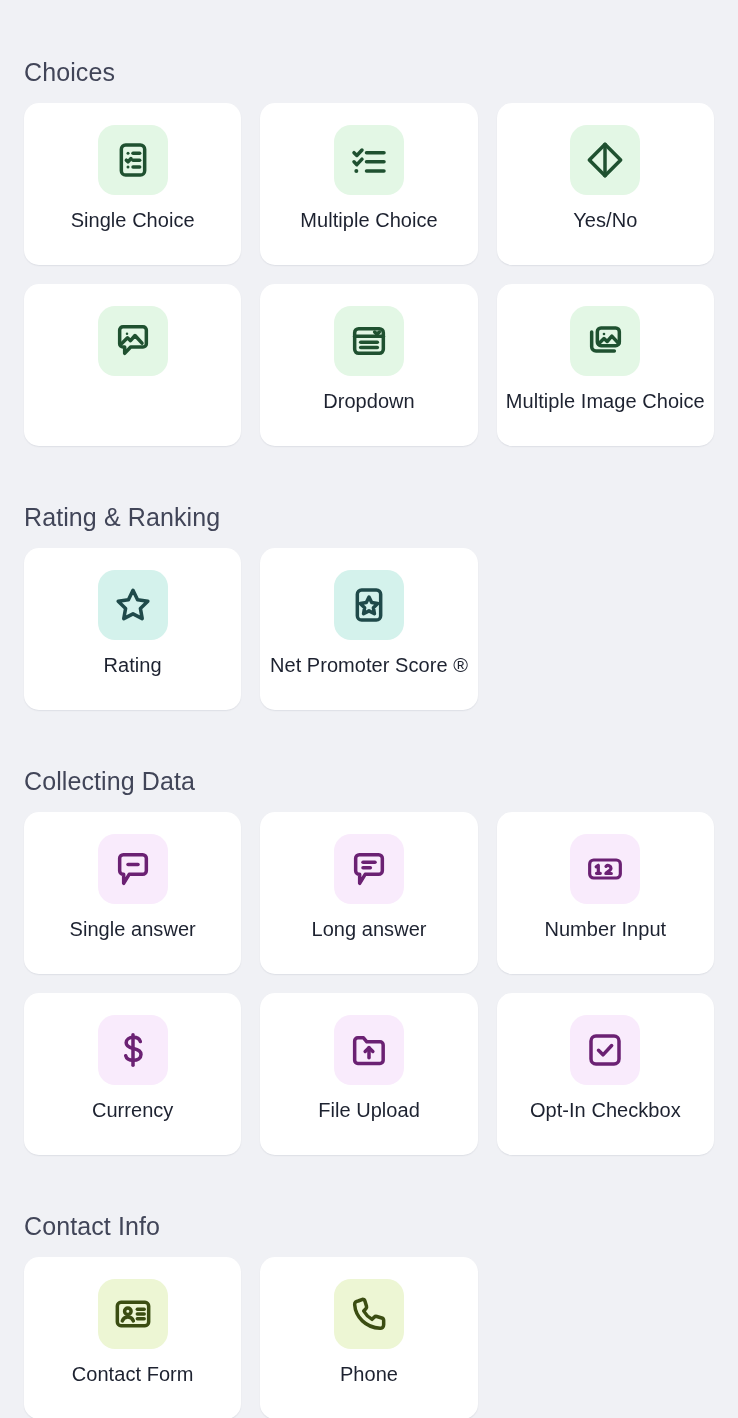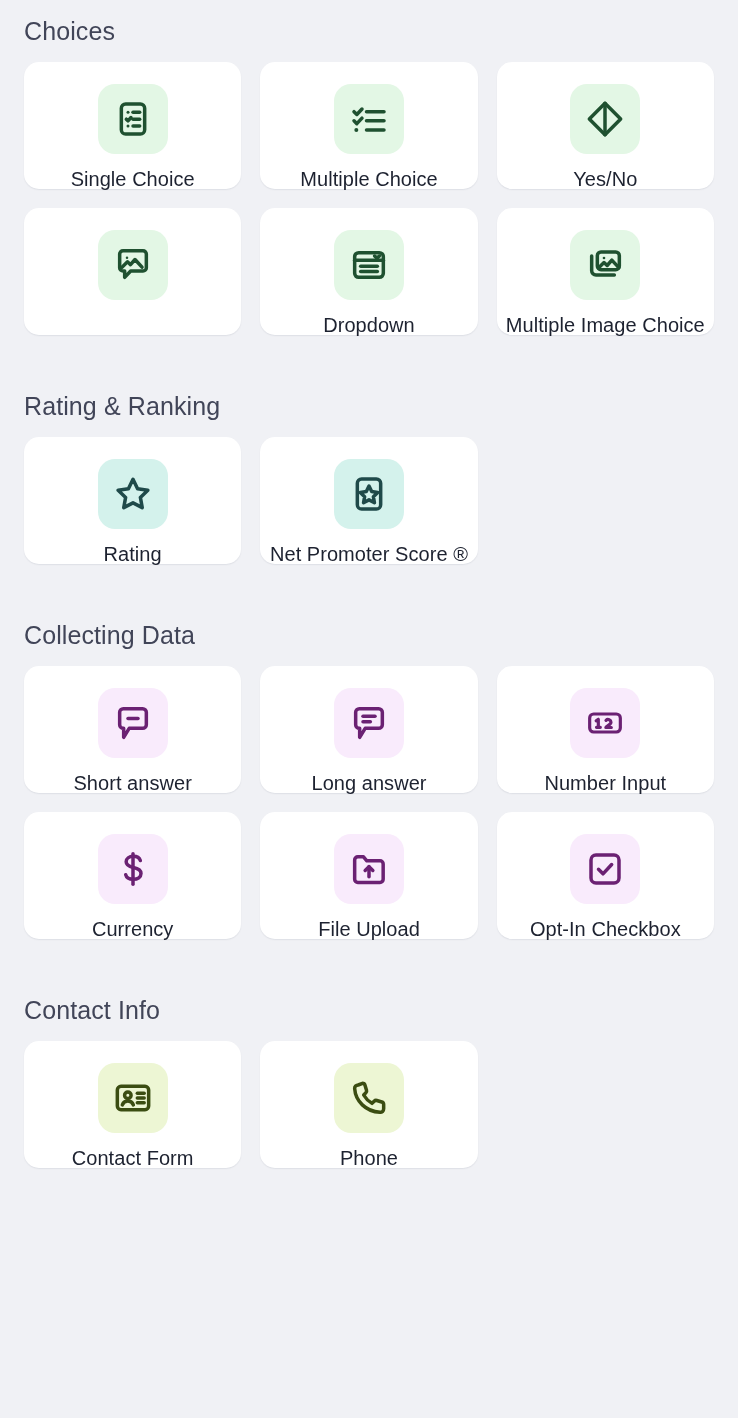--- a/index.html
+++ b/index.html
@@ -11,20 +11,21 @@
     height: 1418px;
     background: #f0f1f5;
     font-family: "Liberation Sans", sans-serif;
     overflow: hidden;
     -webkit-font-smoothing: antialiased;
   }
   .page {
     width: 738px;
     padding: 0 24px;
     box-sizing: border-box;
+    margin-top: 41px;
   }
   .section {
     margin: 0;
   }
   .section-title {
     font-size: 25px;
     line-height: 30px;
     color: #414558;
     font-weight: 400;
     letter-spacing: 0.1px;
@@ -34,21 +35,21 @@
   .grid {
     display: grid;
     grid-template-columns: repeat(3, 1fr);
     column-gap: 19px;
     row-gap: 19px;
   }
   .card {
     background: #ffffff;
     border-radius: 15px;
     box-shadow: 0 1px 2px rgba(25, 30, 60, 0.05), 0 1px 1px rgba(25, 30, 60, 0.03);
-    height: 127px;
+    height: 162px;
     display: flex;
     flex-direction: column;
     align-items: center;
     justify-content: flex-start;
     padding-top: 22px;
     box-sizing: border-box;
     cursor: pointer;
   }
   .icon-tile {
     width: 70px;
@@ -186,21 +187,21 @@
         <div class="section-title">Collecting Data</div>
         <div class="sp-title-grid"></div>
         <div class="grid">
           <div class="card">
             <div class="icon-tile" style="background:#f9ebfc;color:#6b2173">
               <svg width="40" height="40" viewBox="0 0 24 24" fill="none" stroke="currentColor" stroke-width="2.1" stroke-linecap="round" stroke-linejoin="round">
                 <path d="M4 5.6a2.2 2.2 0 012.2-2.2h11.6A2.2 2.2 0 0120 5.6v7.4a2.2 2.2 0 01-2.2 2.2h-8.1L6.4 20.6V15.2h-.2A2.2 2.2 0 014 13z"></path>
                 <path d="M9 9.3h6"></path>
               </svg>
             </div>
-            <div class="card-label">Short answer</div>
+            <div class="card-label">Single answer</div>
           </div>
           <div class="card">
             <div class="icon-tile" style="background:#f9ebfc;color:#6b2173">
               <svg width="40" height="40" viewBox="0 0 24 24" fill="none" stroke="currentColor" stroke-width="2.1" stroke-linecap="round" stroke-linejoin="round">
                 <path d="M4 5.6a2.2 2.2 0 012.2-2.2h11.6A2.2 2.2 0 0120 5.6v7.4a2.2 2.2 0 01-2.2 2.2h-8.1L6.4 20.6V15.2h-.2A2.2 2.2 0 014 13z"></path>
                 <path d="M8.4 7.9h7.2"></path>
                 <path d="M8.4 11.3h4.4"></path>
               </svg>
             </div>
             <div class="card-label">Long answer</div>

